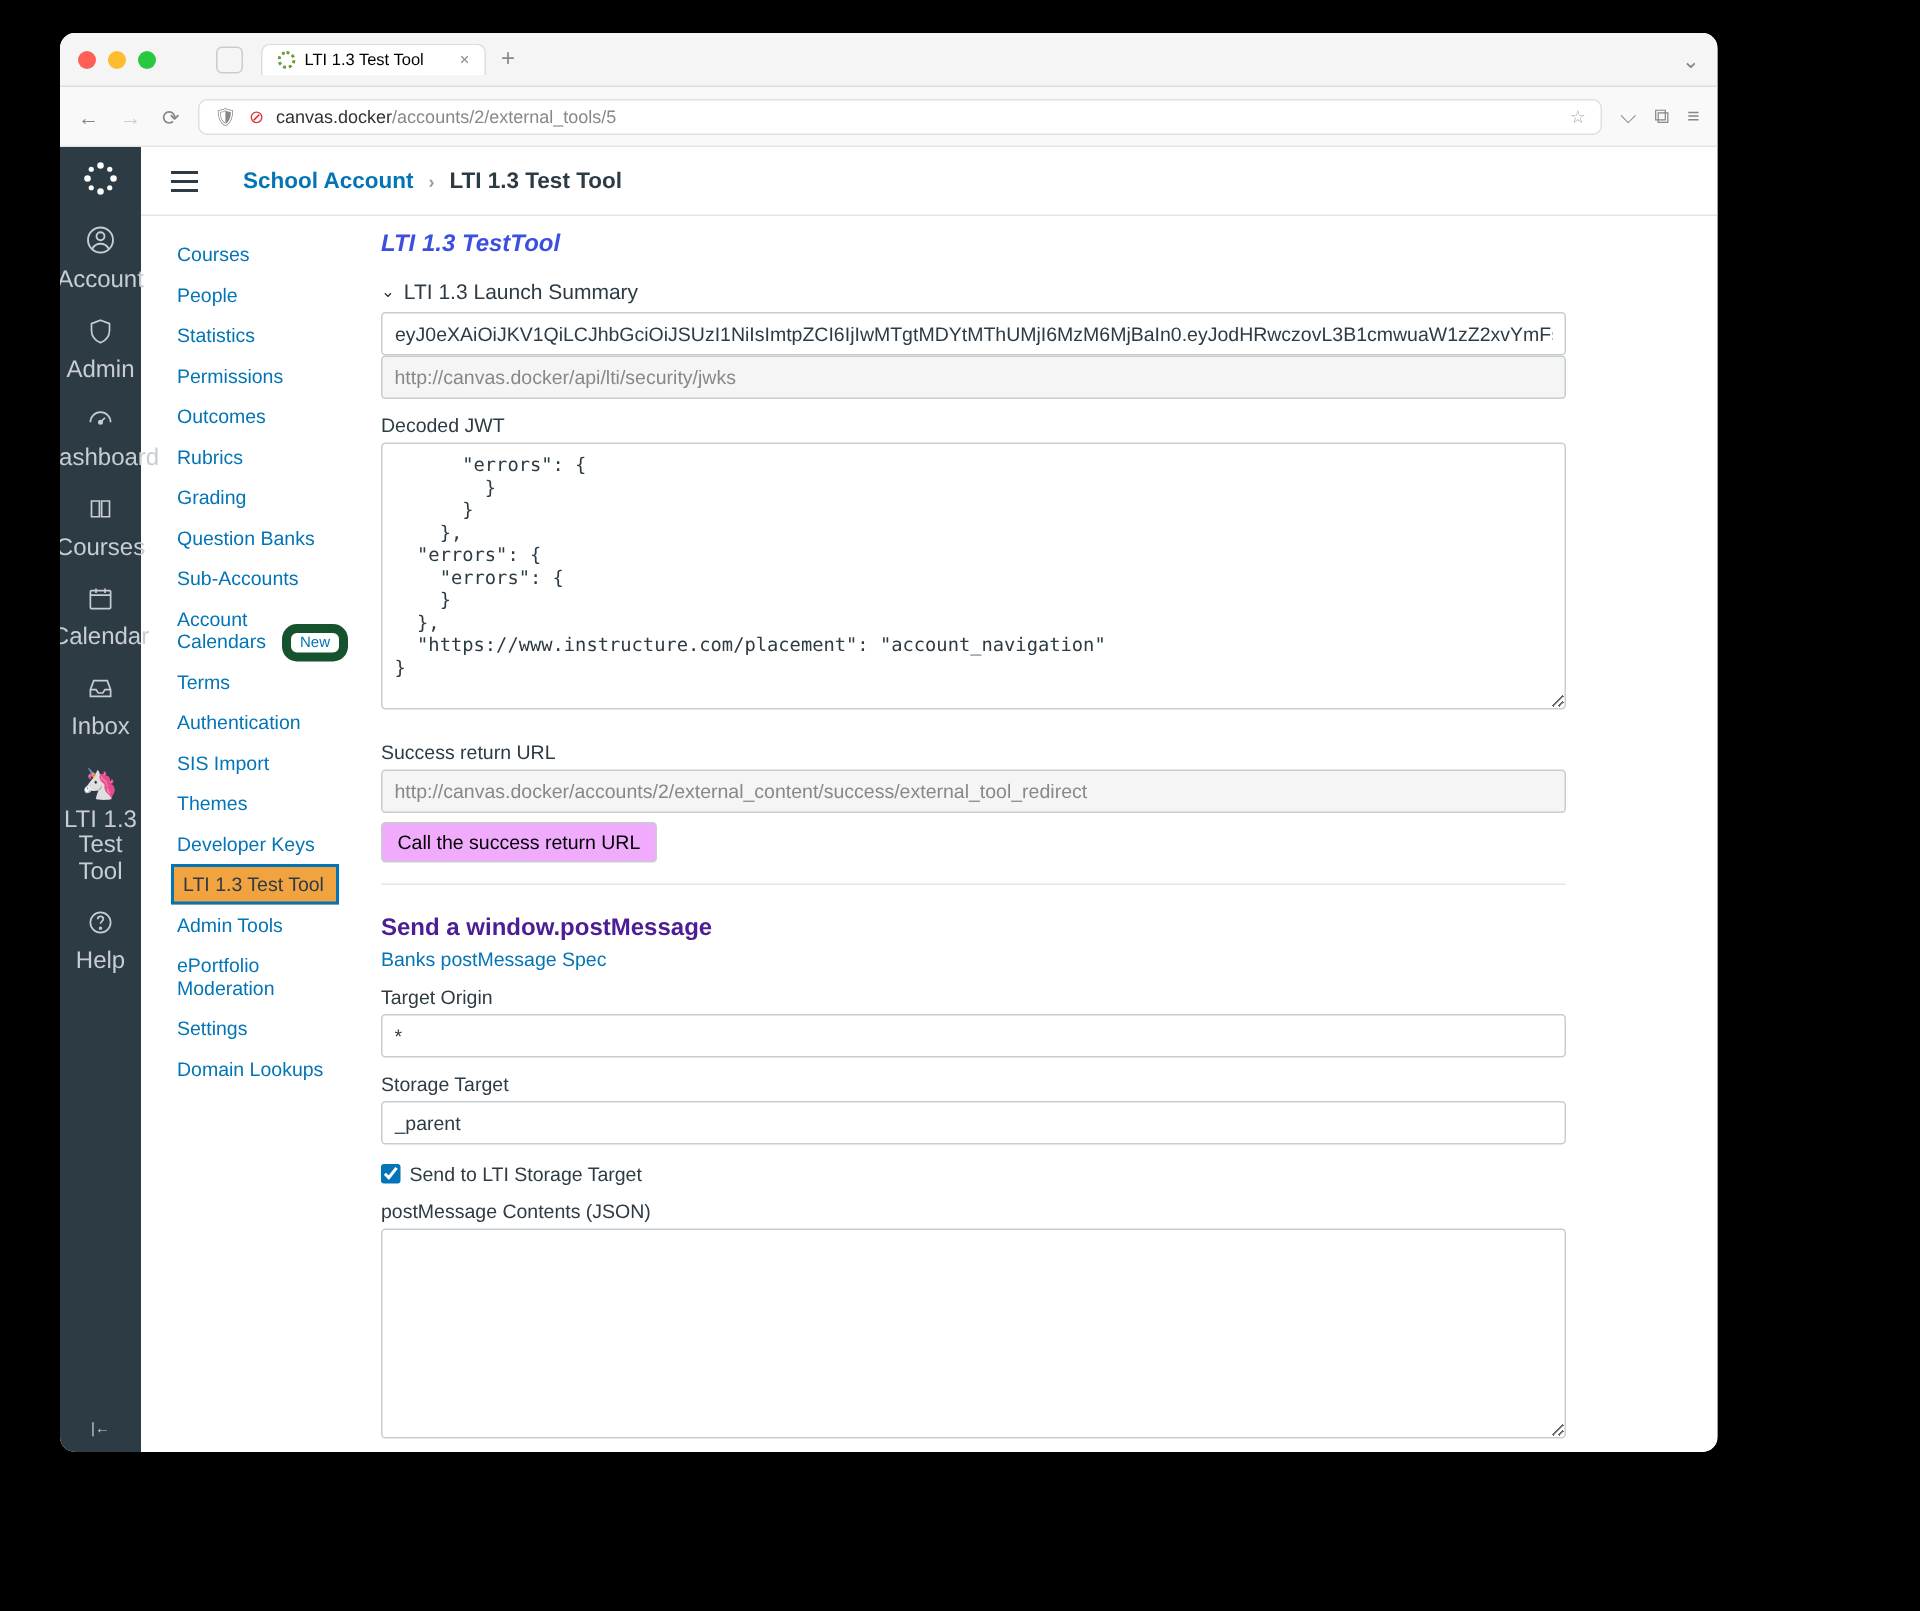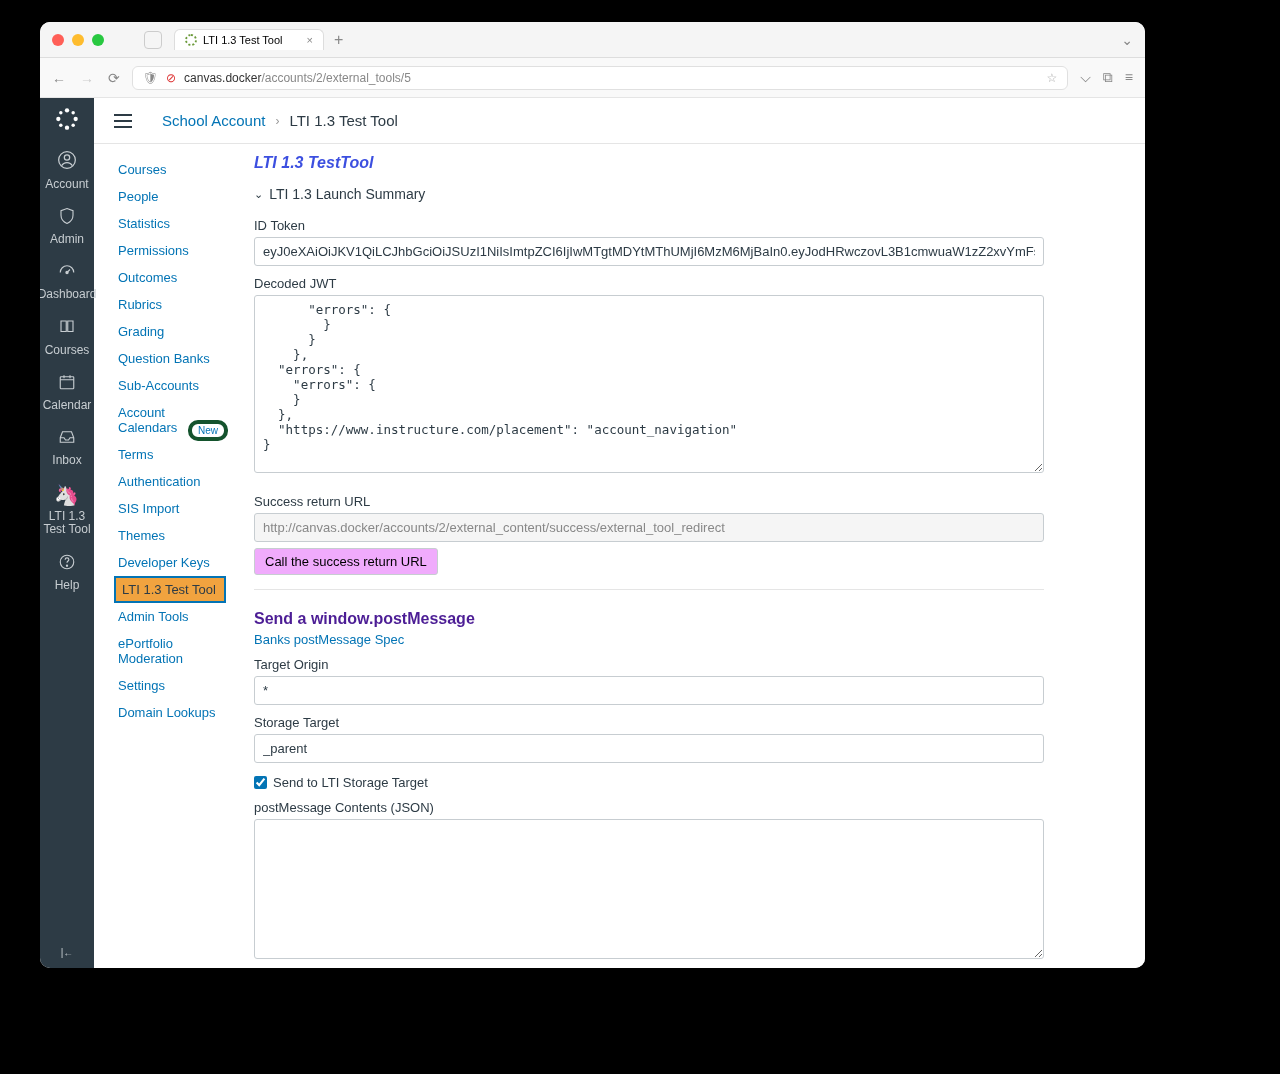--- a/index.html
+++ b/index.html
@@ -27,37 +27,37 @@
 .star { margin-left: auto; color: #aaa; }
 .urlbar-right { display: flex; gap: 12px; color: #888; font-size: 14px; }
 
 .app { display: flex; height: calc(100% - 76px); }
 .globalnav { width: 54px; background: #2d3b45; color: #c7cdd1; display: flex; flex-direction: column; align-items: center; padding-top: 6px; font-size: 10px; position: relative; }
 .globalnav .logo { width: 30px; height: 30px; margin-bottom: 8px; display:flex; align-items:center; justify-content:center;}
 .globalnav .logo svg { width:26px; height:26px; }
 .gn-item { display: flex; flex-direction: column; align-items: center; padding: 8px 0; width: 100%; cursor: pointer; gap: 3px; }
 .gn-icon { font-size: 18px; color: #c7cdd1; }
 .gn-item.tool .gn-icon { font-size: 20px; }
-.gn-label { font-size: 12px; text-align: center; line-height: 1.1; }
+.gn-label { font-size: 16px; text-align: center; line-height: 1.1; }
 .collapse-bar { margin-top: auto; padding: 10px 0; width: 100%; text-align: center; color: #c7cdd1; cursor:pointer; }
 
 .content { flex: 1; background: #fff; display: flex; flex-direction: column; overflow: hidden; }
-.breadcrumbs { display: flex; align-items: center; gap: 10px; padding: 14px 20px; border-bottom: 1px solid #e5e5e5; }
+.breadcrumbs { display: flex; align-items: center; gap: 10px; padding: 14px 20px; border-bottom: 1px solid #e5e5e5; font-weight: bold; }
 .hamburger { width: 18px; height: 14px; display: flex; flex-direction: column; justify-content: space-between; cursor: pointer; }
 .hamburger span { height: 2px; background: #2d3b45; }
 .bc-link { color: #0374b5; font-size: 15px; cursor:pointer; }
 .bc-sep { color: #999; font-size: 12px; }
 .bc-current { color: #2d3b45; font-size: 15px; }
 
 .main-area { flex: 1; display: flex; overflow: hidden; }
 .subnav { width: 140px; padding: 12px 8px 12px 20px; font-size: 13px; }
 .subnav a { display: block; color: #0374b5; padding: 6px 4px; cursor:pointer; }
 .subnav .active { background: #f1a33f; color: #2d3b45; border: 2px solid #0374b5; padding: 4px 6px; font-weight: 500; }
 .calendars-row { display: flex; align-items: flex-end; gap: 4px; }
-.new-pill { border: 4px solid #14532d; color: #0374b5; border-radius: 10px; font-size: 10px; padding: 1px 6px; margin-top: 0; }
+.new-pill { border: 6px solid #14532d; color: #0374b5; border-radius: 10px; font-size: 10px; padding: 1px 6px; margin-top: 0; }
 
 .page { flex: 1; padding: 10px 10px 20px 20px; overflow-y: auto; }
 .page h1 { font-size: 16px; color: #3c4fe0; font-weight: 600; font-style: italic; margin-bottom: 8px; }
 .summary-header { display: flex; align-items: center; gap: 6px; font-size: 14px; color: #2d3b45; padding: 6px 0; cursor:pointer; }
 .chevron { font-size: 11px; }
 .field-label { font-size: 13px; color: #2d3b45; margin-top: 10px; margin-bottom: 4px; }
 .text-input { width: 100%; max-width: 790px; border: 1px solid #c7cdd1; border-radius: 3px; padding: 6px 8px; font-size: 13px; font-family: inherit; color: #2d3b45; }
 .text-input[readonly] { background: #f5f5f5; color: #888; }
 .textarea { width: 100%; max-width: 790px; height: 178px; border: 1px solid #c7cdd1; border-radius: 3px; padding: 6px 8px; font-family: ui-monospace, Menlo, monospace; font-size: 12.5px; resize: both; white-space: pre; overflow: auto; color: #2d3b45; }
 .btn { border: 1px solid #c7cdd1; background: #f0abfc; padding: 5px 10px; font-size: 13px; border-radius: 3px; cursor: pointer; margin-top: 6px; }
@@ -222,23 +222,23 @@
           <a>Domain Lookups</a>
         </div>
 
         <div class="page">
           <h1>LTI 1.3 TestTool</h1>
           <div class="summary-header">
             <span class="chevron">⌄</span>
             <span>LTI 1.3 Launch Summary</span>
           </div>
 
-          <div class="field-label">ID Token</div>
           <input class="text-input" value="eyJ0eXAiOiJKV1QiLCJhbGciOiJSUzI1NiIsImtpZCI6IjIwMTgtMDYtMThUMjI6MzM6MjBaIn0.eyJodHRwczovL3B1cmwuaW1zZ2xvYmFsLm9yZy9zcGVjL2x0aS9jbGFpbS9jb250" style="">
 
+          <input class="text-input" readonly="" value="http://canvas.docker/api/lti/security/jwks" style="">
 
           <div class="field-label">Decoded JWT</div>
           <textarea class="textarea" id="jwt-ta" style="">      "errors": {
         }
       }
     },
   "errors": {
     "errors": {
     }
   },

